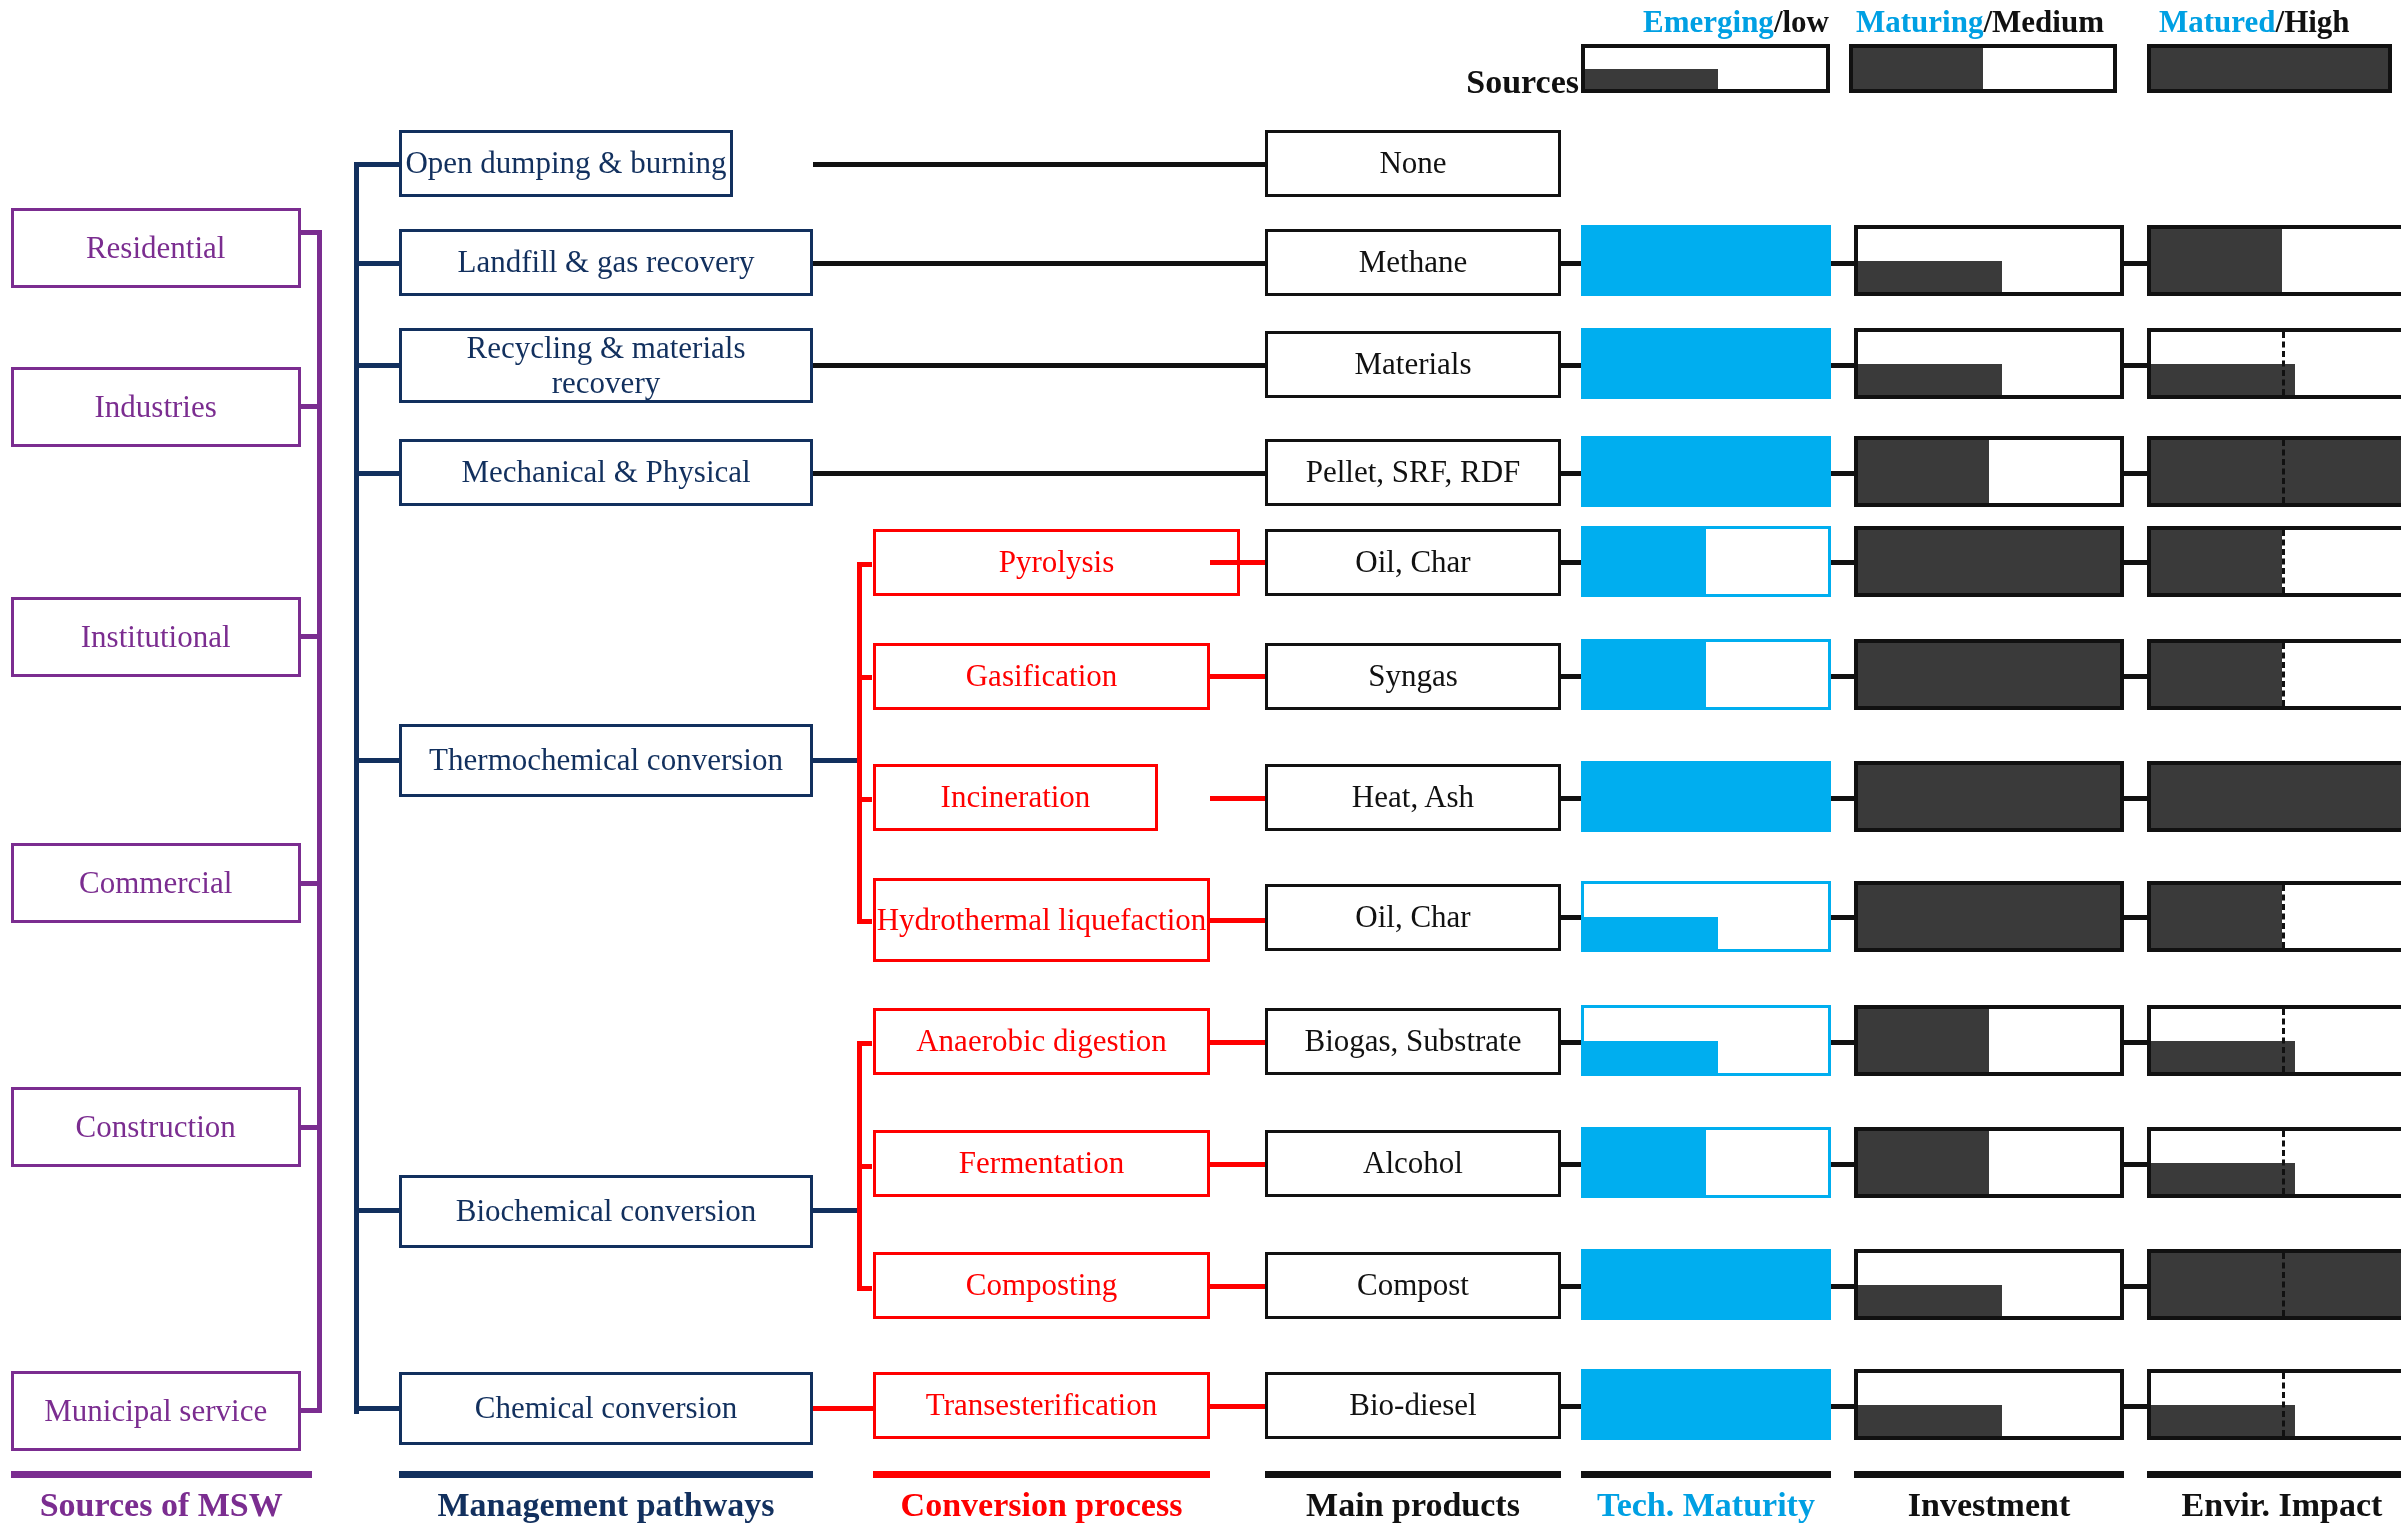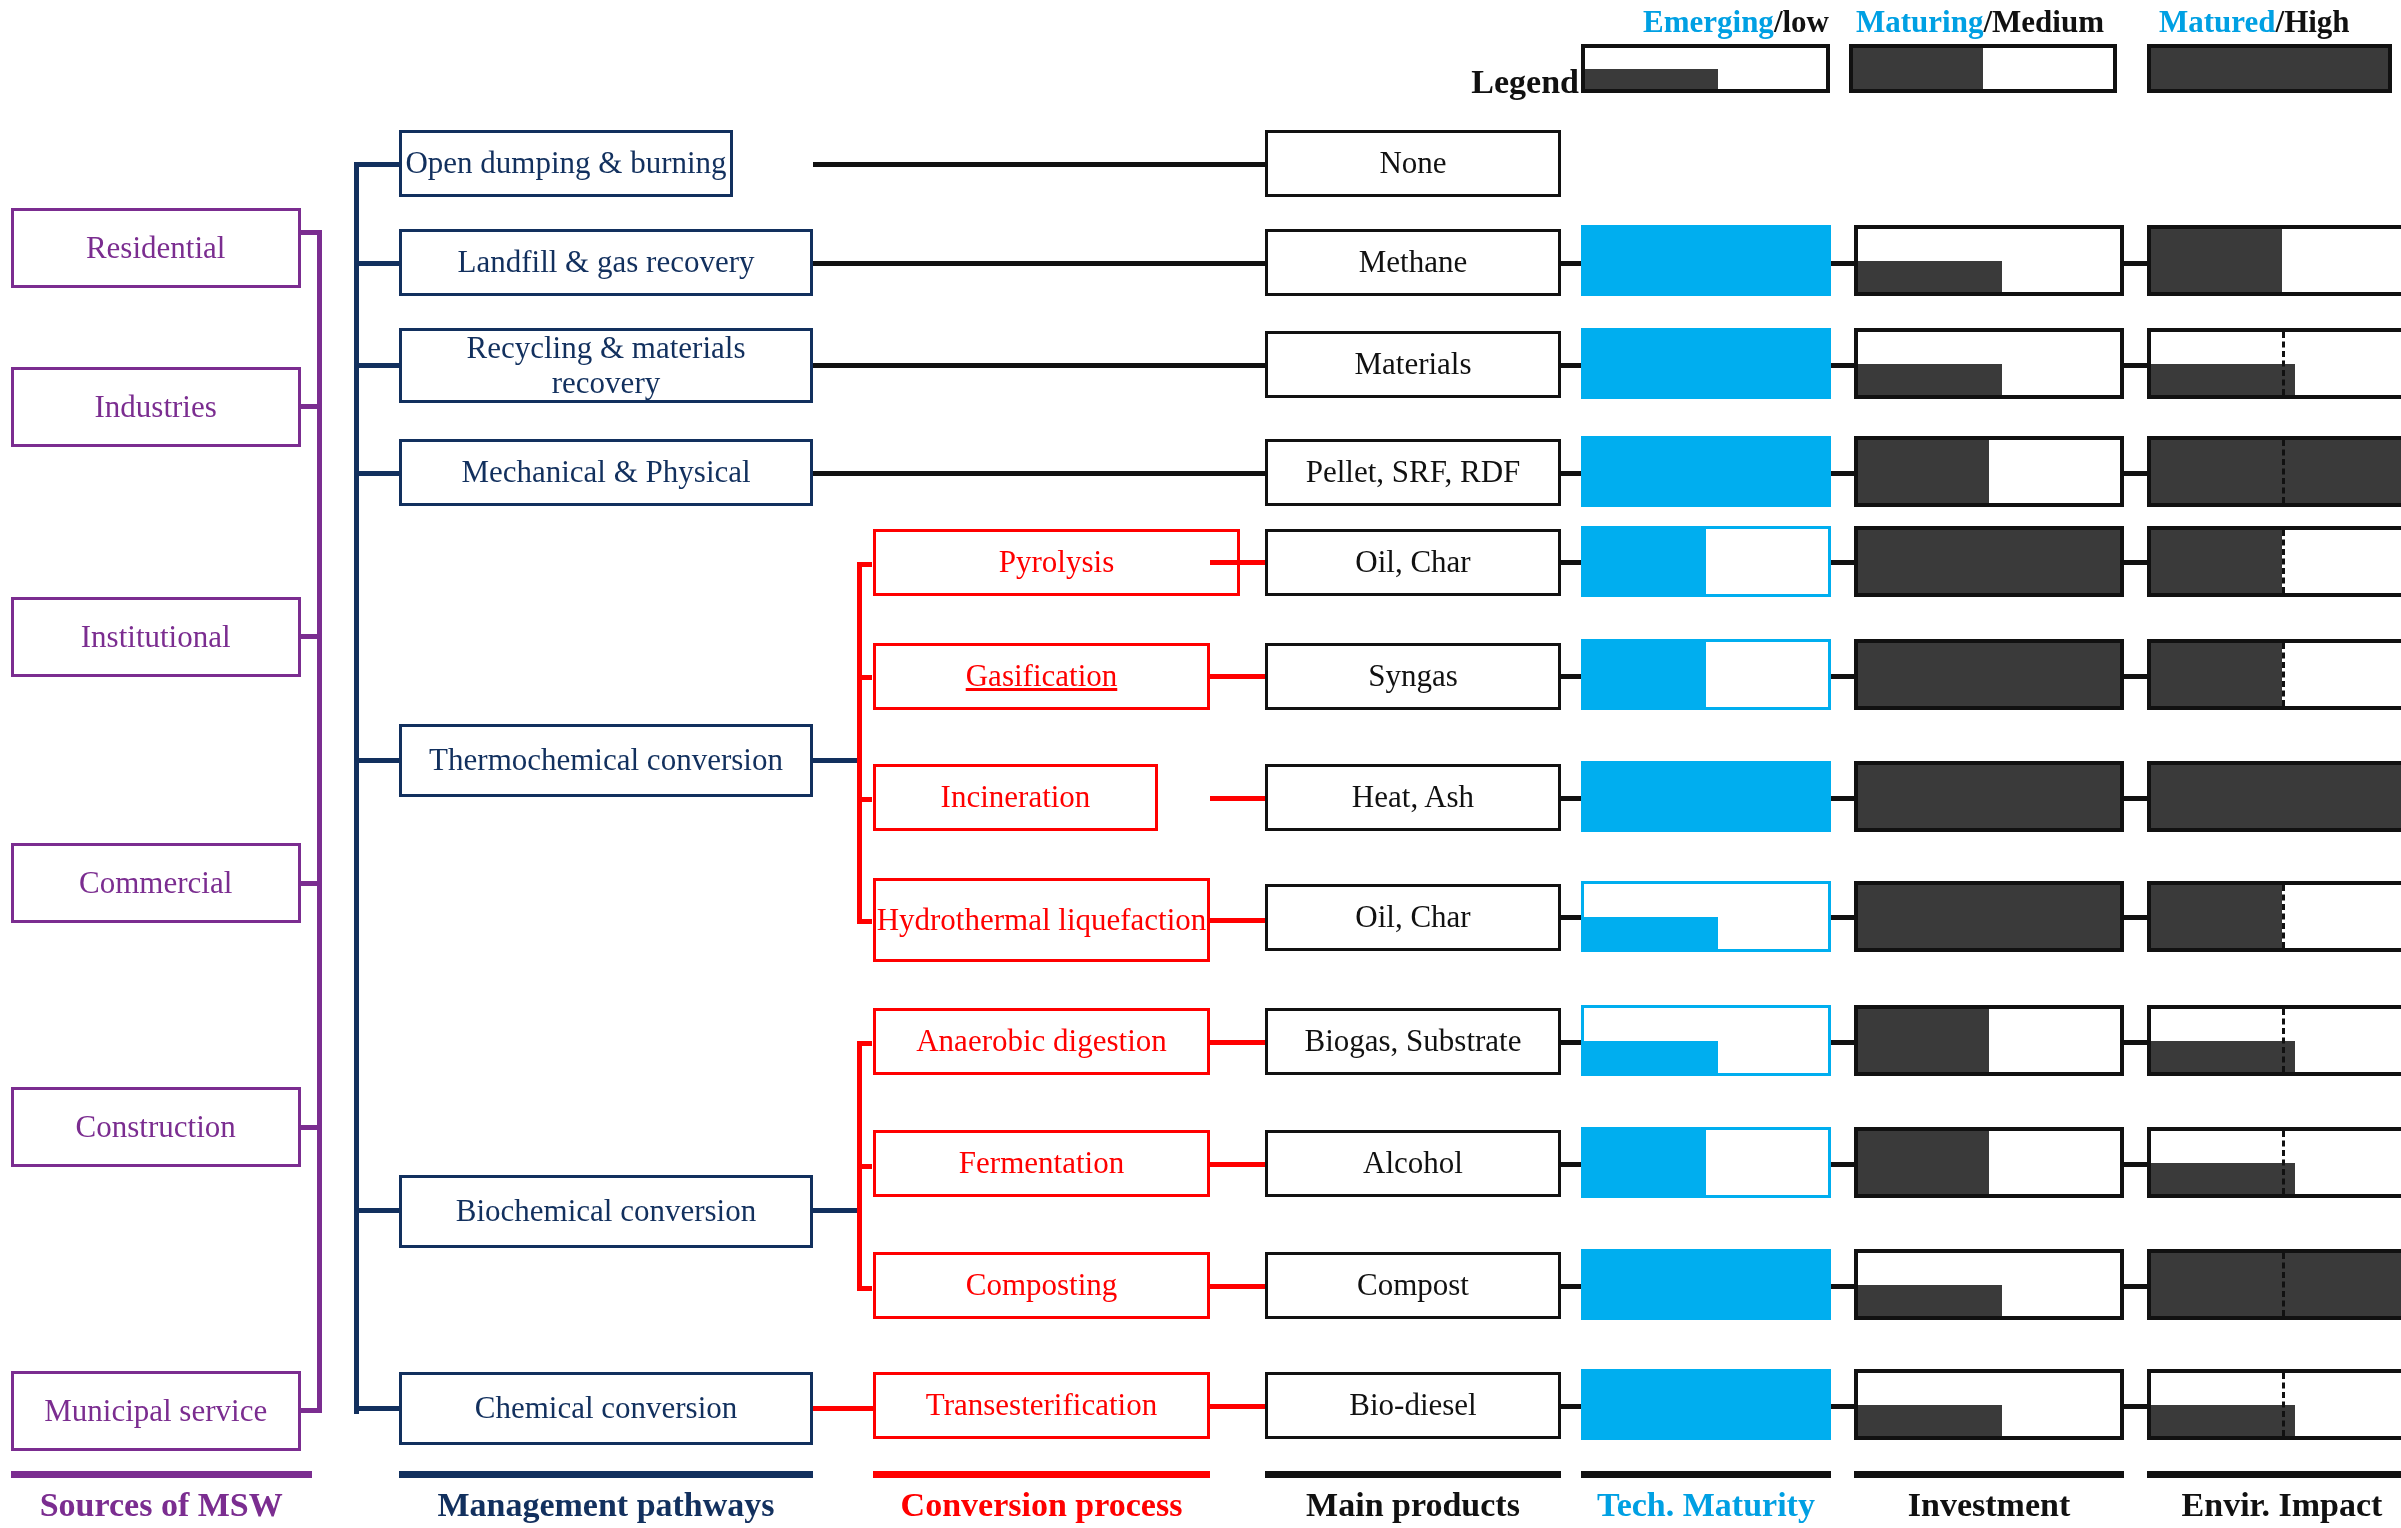--- a/index.html
+++ b/index.html
@@ -65,21 +65,21 @@
   .txt.navy{color:#12305E;}
   .txt.red{color:#FF0000;}
   .txt.black{color:#111111;}
   .txt.cyan{color:#00A0E3;}
 </style>
 </head>
 <body>
 
 <div class="canvas">
 
-  <div class="legend-label" style="left:1303px;top:63px;width:276px;">Legend</div>
+  <div class="legend-label" style="left:1303px;top:63px;width:276px;">Sources</div>
 
   <div class="legend-title" style="left:1643px;top:3.8px;">
     <span class="em">Emerging</span><span class="bk">/low</span>
   </div>
   <div class="legend-cell" style="left:1581px;top:44px;width:249px;height:49px;">
     <div class="fill dark" style="left:0;bottom:0;width:55%;height:50%;"></div>
   </div>
 
   <div class="legend-title" style="left:1856px;top:3.8px;">
     <span class="em">Maturing</span><span class="bk">/Medium</span>
@@ -182,21 +182,21 @@
   <div class="ln red" style="left:857px;top:1164px;width:15.3px;height:4.6px;"></div>
   <div class="ln red" style="left:857px;top:1286px;width:15.3px;height:4.6px;"></div>
 
   <div class="ln red" style="left:813px;top:1406px;width:60px;height:4.6px;"></div>
 
   <div class="box proc-box" style="left:873px;top:529px;width:367px;height:67px;">
       <span>Pyrolysis</span>
     </div>
   <div class="ln red" style="left:1210px;top:560px;width:55px;height:4.6px;"></div>
 
-  <div class="box proc-box" style="left:873px;top:643px;width:337px;height:67px;text-decoration:underline;">
+  <div class="box proc-box" style="left:873px;top:643px;width:337px;height:67px;">
       <span>Gasification</span>
     </div>
   <div class="ln red" style="left:1210px;top:674px;width:55px;height:4.6px;"></div>
 
   <div class="box proc-box" style="left:873px;top:764px;width:285px;height:67px;">
       <span>Incineration</span>
     </div>
   <div class="ln red" style="left:1210px;top:796px;width:55px;height:4.6px;"></div>
 
   <div class="box proc-box" style="left:873px;top:878px;width:337px;height:84px;">

